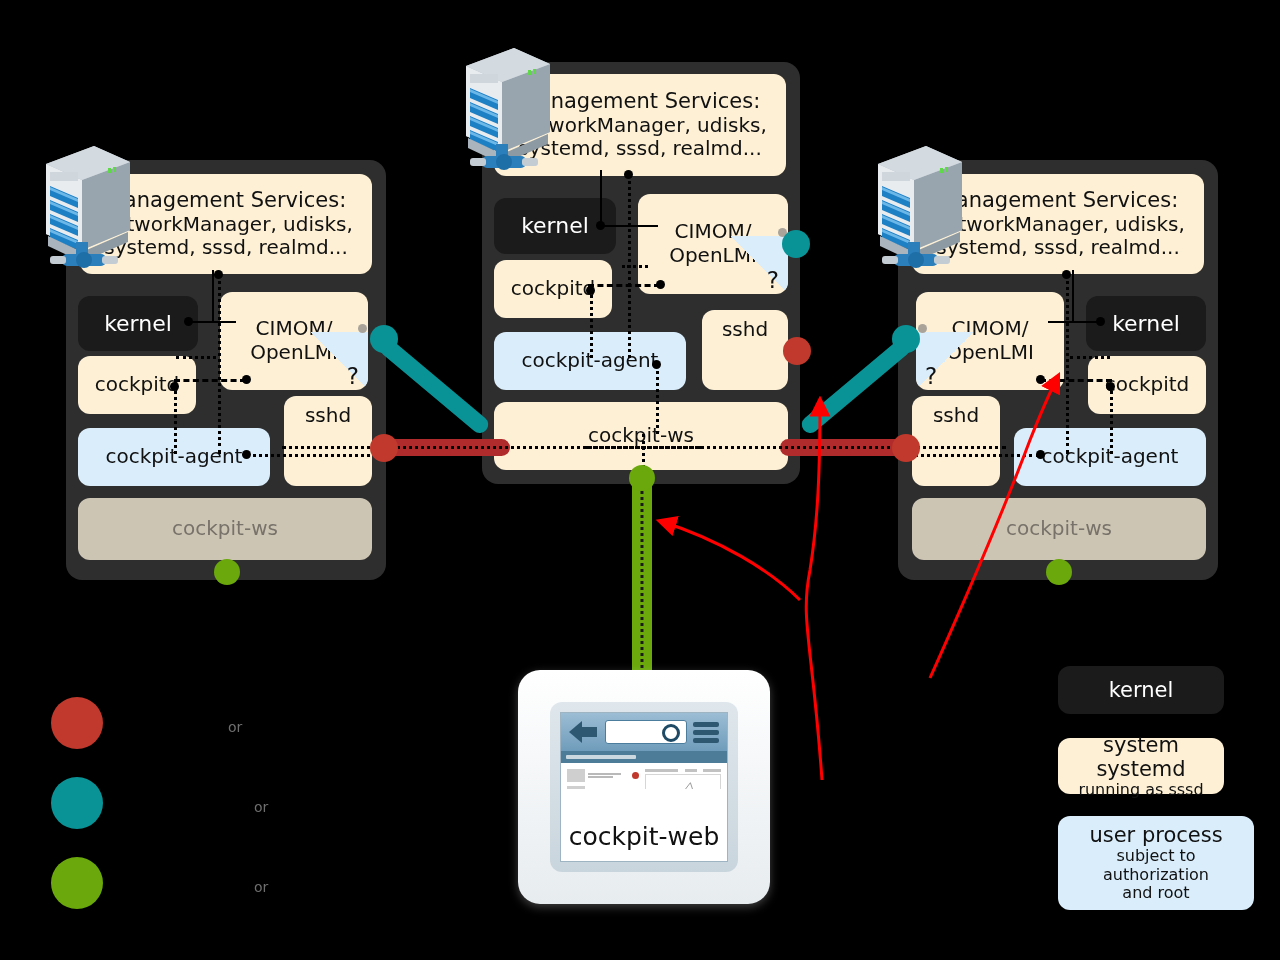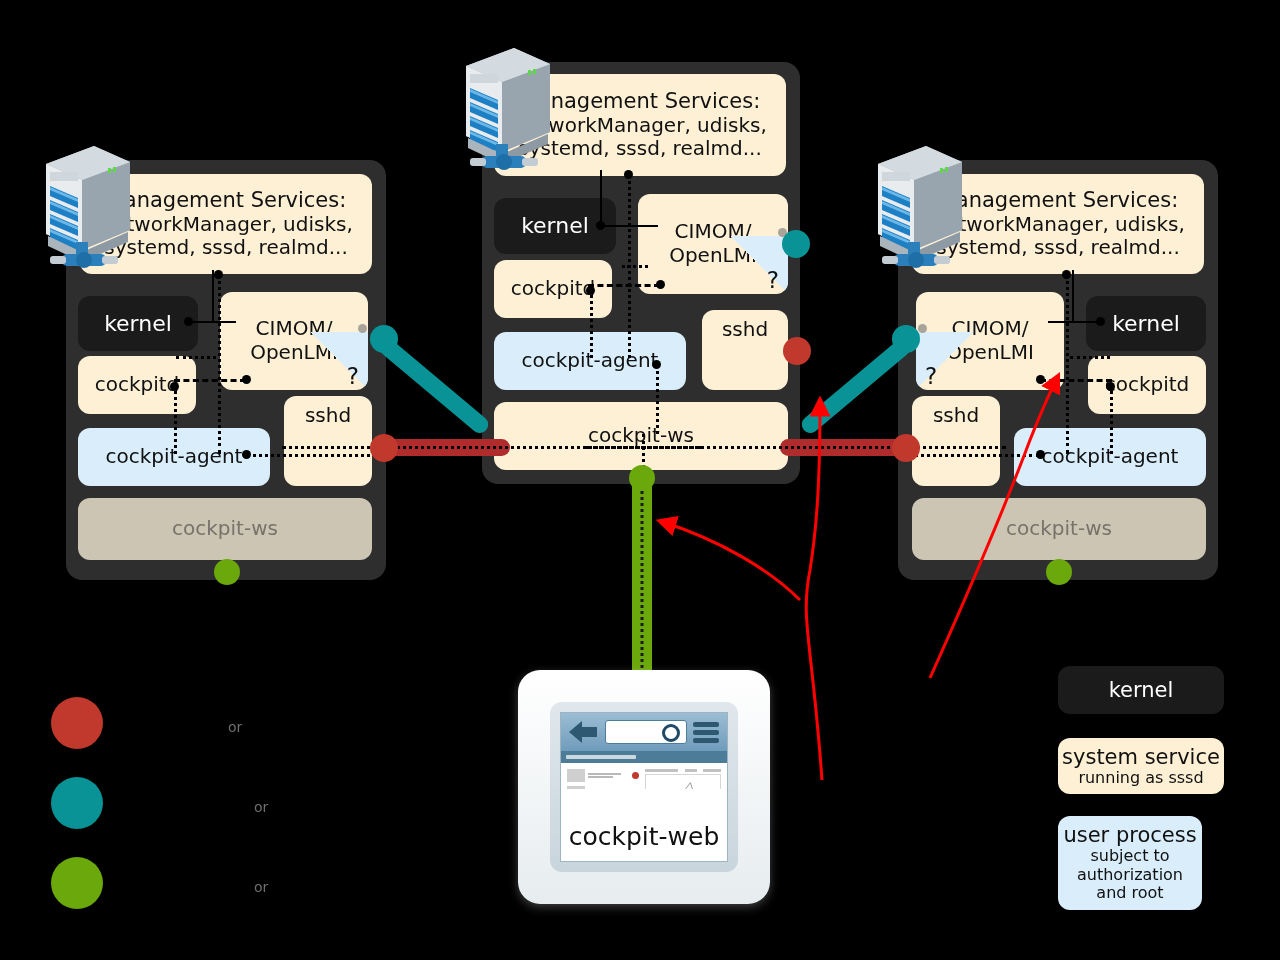--- a/index.html
+++ b/index.html
@@ -588,24 +588,24 @@
 
   <div class="legend-dot" style="left:51px; top:857px; background:#6aa80b;"></div>
   <div class="legend-or" style="left:254px; top:879px;">or</div>
   <div class="legend-label" style="left:130px; top:879px;"></div>
 
   <div class="key box-kern" style="left:1058px; top:666px; width:166px; height:48px;">
     <div class="t1">kernel</div>
   </div>
 
   <div class="key box-svc" style="left:1058px; top:738px; width:166px; height:56px;">
-    <div class="t1">system service</div>
+    <div class="t1">system systemd</div>
     <div class="t2">running as sssd</div>
   </div>
 
-  <div class="key box-user" style="left:1058px; top:816px; width:144px; height:94px;">
+  <div class="key box-user" style="left:1058px; top:816px; width:196px; height:94px;">
     <div class="t1">user process</div>
     <div class="t2" style="white-space:pre-line;">subject to
 authorization
 and root</div>
   </div>
 
 </div>
 
 </body></html>

